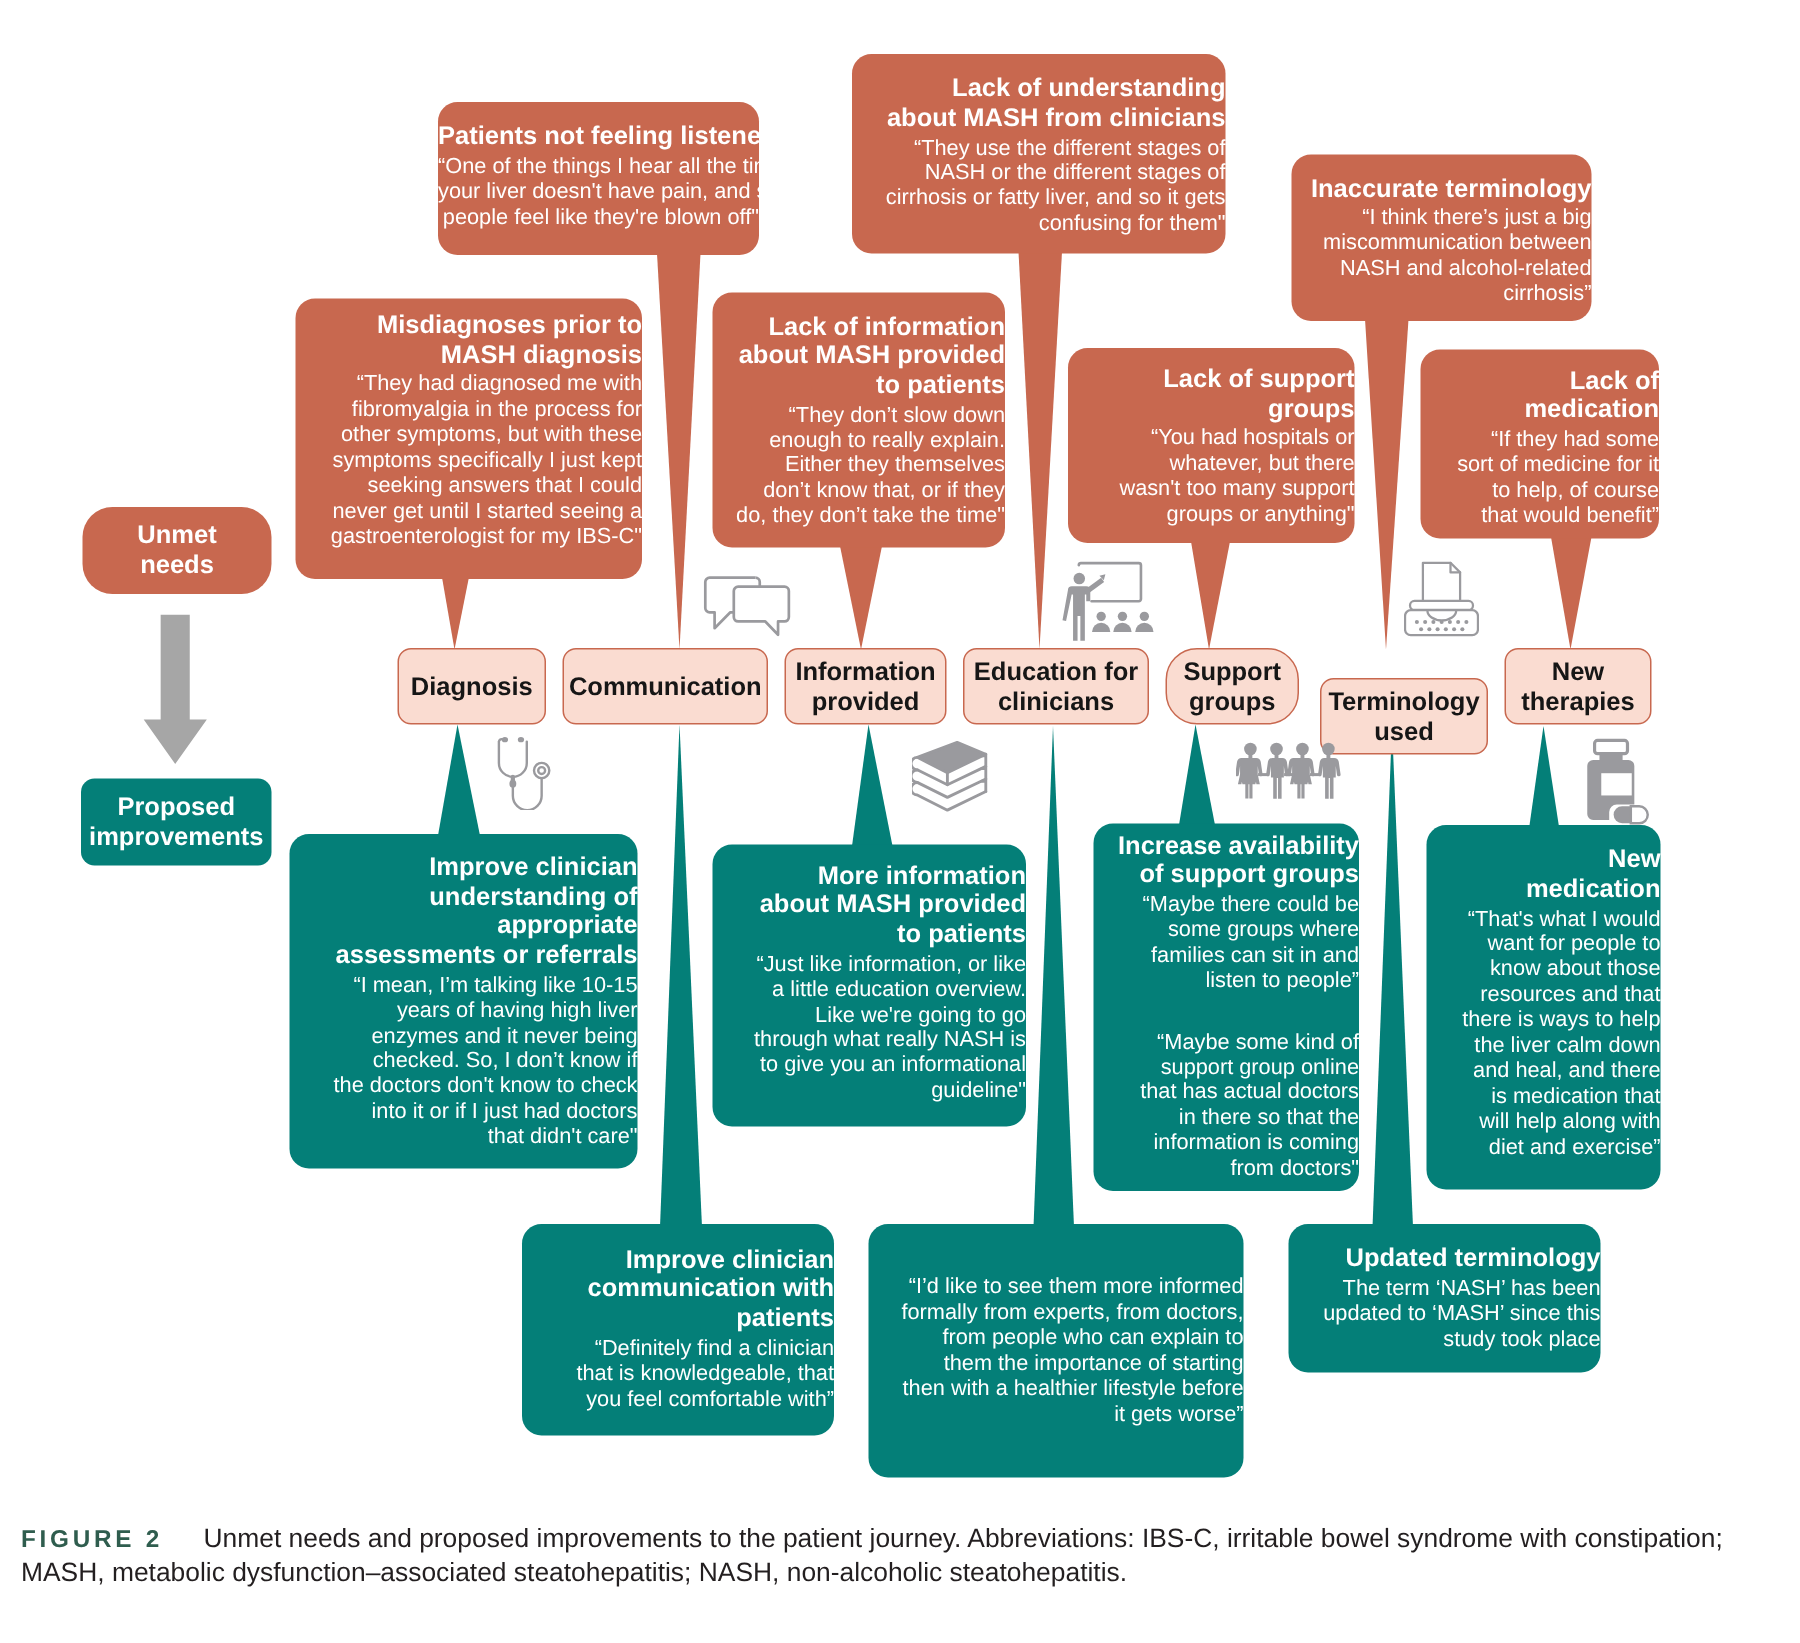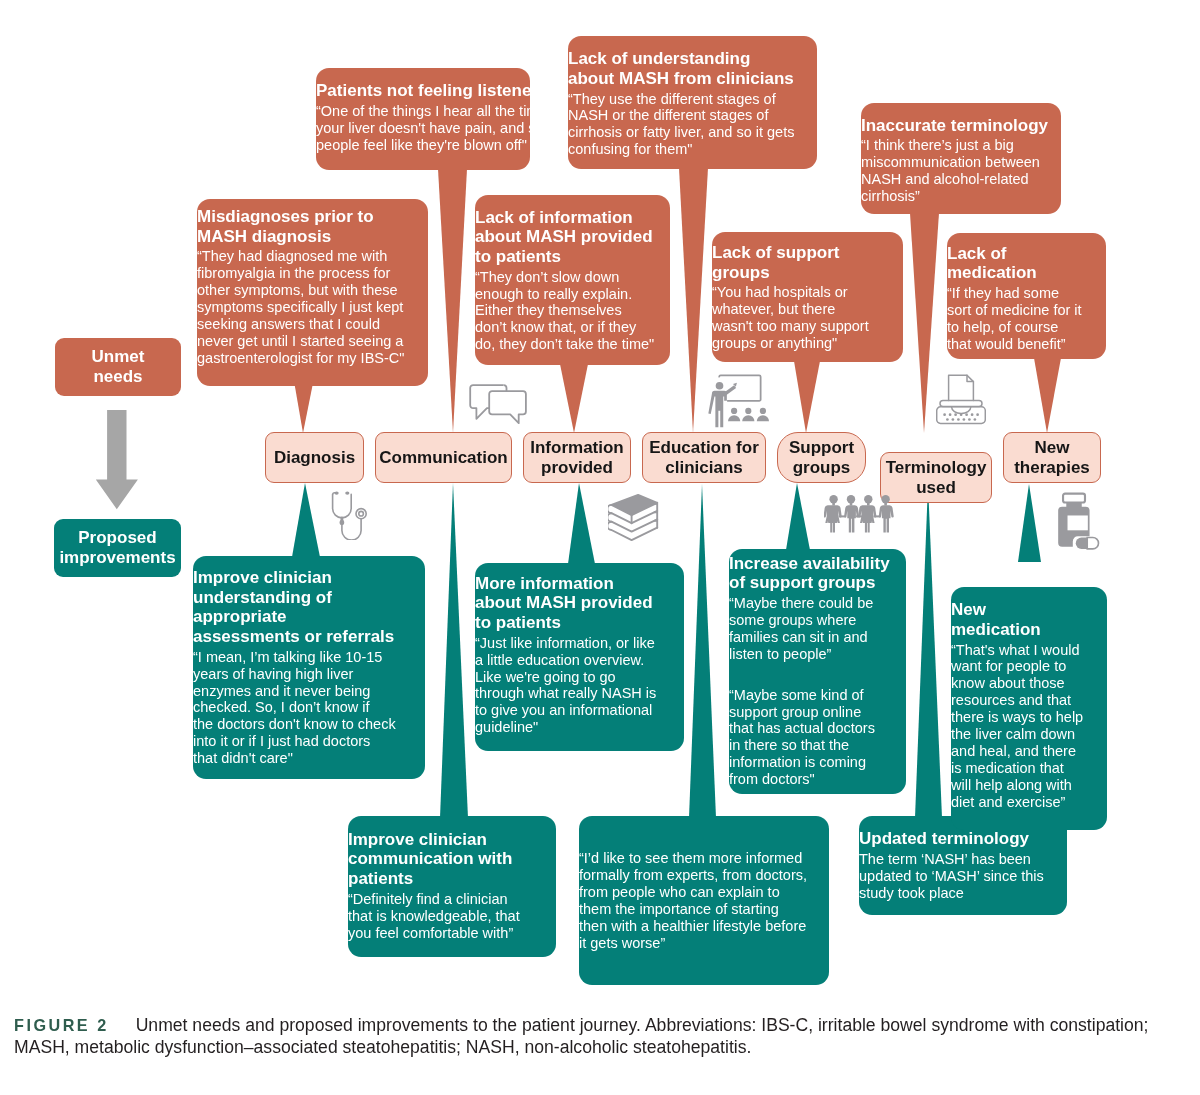--- a/index.html
+++ b/index.html
@@ -1,19 +1,19 @@
 <!DOCTYPE html>
 <html><head>
 <meta charset="utf-8">
 <style>
   html,body{margin:0;padding:0;background:#ffffff;}
   body{width:1200px;height:1095px;font-family:"Liberation Sans",sans-serif;position:relative;overflow:hidden;}
   .stage{position:absolute;left:0;top:0;width:1200px;height:1095px;}
   svg.conn{position:absolute;left:0;top:0;width:1200px;height:1095px;}
-  .bub{position:absolute;box-sizing:border-box;border-radius:13px;color:#ffffff;text-align:left;
+  .bub{position:absolute;box-sizing:border-box;border-radius:13px;color:#ffffff;text-align:right;
        display:flex;flex-direction:column;justify-content:center;white-space:nowrap;overflow:visible;}
   .bub.red{background:#c8684f;}
   .bub.teal{background:#047f78;}
   .bt{font-weight:bold;font-size:17px;line-height:19.7px;display:block;margin-bottom:2px;}
   .bub>span{position:relative;top:var(--dy,0px);}
   .bq{font-size:14.5px;line-height:16.9px;display:block;}
   .cat{position:absolute;box-sizing:border-box;background:#fadcd1;border:1.1px solid #c8684f;border-radius:9px;
        color:#161616;font-weight:bold;font-size:17px;text-align:center;display:flex;align-items:center;
        justify-content:center;line-height:19.3px;}
   .legbox{position:absolute;box-sizing:border-box;border-radius:9px;color:#ffffff;font-weight:bold;font-size:17px;
@@ -39,21 +39,21 @@
 <polygon fill="#047f78" points="579,483 595,564 568,564"></polygon>
 <polygon fill="#047f78" points="702,484 716,818 689,818"></polygon>
 <polygon fill="#047f78" points="797,483 810,550 786,550"></polygon>
 <polygon fill="#047f78" points="928,484 942,818 915,818"></polygon>
 <polygon fill="#047f78" points="1029,484 1041,562 1018,562"></polygon>
 </svg>
 <div class="bub red" style="left:197px;top:199px;width:231px;height:187px;--dy:-5.8px;">
       <span class="bt">Misdiagnoses prior to<br>MASH diagnosis</span>
       <span class="bq">“They had diagnosed me with<br>fibromyalgia in the process for<br>other symptoms, but with these<br>symptoms specifically I just kept<br>seeking answers that I could<br>never get until I started seeing a<br>gastroenterologist for my IBS-C"</span>
     </div>
-<div class="bub red" style="left:292px;top:68px;width:214px;height:102px;margin-left:24px;--dy:-1.4px;">
+<div class="bub red" style="left:292px;top:68px;width:214px;height:102px;--dy:-1.4px;">
       <span class="bt">Patients not feeling listened to</span>
       <span class="bq">“One of the things I hear all the time is<br>your liver doesn't have pain, and so<br>people feel like they're blown off"</span>
     </div>
 <div class="bub red" style="left:568px;top:36px;width:249px;height:133px;--dy:1.2px;">
       <span class="bt">Lack of understanding<br>about MASH from clinicians</span>
       <span class="bq">“They use the different stages of<br>NASH or the different stages of<br>cirrhosis or fatty liver, and so it gets<br>confusing for them"</span>
     </div>
 <div class="bub red" style="left:475px;top:195px;width:195px;height:170px;--dy:0.4px;">
       <span class="bt">Lack of information<br>about MASH provided<br>to patients</span>
       <span class="bq">“They don’t slow down<br>enough to really explain.<br>Either they themselves<br>don’t know that, or if they<br>do, they don’t take the time"</span>
@@ -87,21 +87,21 @@
     </div>
 <div class="bub teal" style="left:729px;top:549px;width:177px;height:245px;--dy:-0.7px;">
       <span class="bt">Increase availability<br>of support groups</span>
       <span class="bq">“Maybe there could be<br>some groups where<br>families can sit in and<br>listen to people”</span>
       <span class="bq" style="margin-top:24px;">“Maybe some kind of<br>support group online<br>that has actual doctors<br>in there so that the<br>information is coming<br>from doctors"</span>
     </div>
 <div class="bub teal" style="left:859px;top:816px;width:208px;height:99px;--dy:0px;">
       <span class="bt">Updated terminology</span>
       <span class="bq">The term ‘NASH’ has been<br>updated to ‘MASH’ since this<br>study took place</span>
     </div>
-<div class="bub teal" style="left:951px;top:587px;width:156px;height:243px;--dy:-3.1px;">
+<div class="bub teal" style="left:951px;top:550px;width:156px;height:243px;--dy:-3.1px;">
       <span class="bt">New<br>medication</span>
       <span class="bq">“That's what I would<br>want for people to<br>know about those<br>resources and that<br>there is ways to help<br>the liver calm down<br>and heal, and there<br>is medication that<br>will help along with<br>diet and exercise”</span>
     </div>
 <div class="cat" style="left:265px;top:432px;width:99px;height:51px;">
       <span>Diagnosis</span>
     </div>
 <div class="cat" style="left:375px;top:432px;width:137px;height:51px;">
       <span>Communication</span>
     </div>
 <div class="cat" style="left:523px;top:432px;width:108px;height:51px;">
@@ -112,21 +112,21 @@
     </div>
 <div class="cat" style="left:777px;top:432px;width:89px;height:51px;border-radius:21px;">
       <span>Support groups</span>
     </div>
 <div class="cat" style="left:880px;top:432px;width:112px;height:51px;margin-top:20px;">
       <span>Terminology used</span>
     </div>
 <div class="cat" style="left:1003px;top:432px;width:98px;height:51px;">
       <span>New therapies</span>
     </div>
-<div class="legbox" style="left:55px;top:338px;width:126px;height:58px;background:#c8684f;">
+<div class="legbox" style="left:55px;top:338px;width:126px;height:58px;background:#c8684f;border-radius:20px;">
       <span>Unmet<br>needs</span>
     </div>
 <div class="legbox" style="left:54px;top:519px;width:127px;height:58px;background:#047f78;">
       <span>Proposed<br>improvements</span>
     </div>
 <svg class="icon" style="left:92px;top:406px;width:52px;height:108px;" viewBox="0 0 52 108">
       <polygon fill="#a6a6a6" points="15.1,3.9 34.5,3.9 34.5,73.6 45.9,73.6 24.8,103.3 3.8,73.6 15.1,73.6"></polygon>
     </svg>
 <svg class="icon" style="left:468px;top:383px;width:60px;height:43px;" viewBox="0 0 60 43" fill="none" stroke="#9a9a9e" stroke-width="1.8" stroke-linejoin="round" stroke-linecap="butt">
 <path d="M35.6 2.1 H5.1 a2.9 2.9 0 0 0 -2.9 2.9 V22.3 a2.9 2.9 0 0 0 2.9 2.9 H8.4 V35.8 L18.9 25.2 H21.2" fill="#ffffff"></path>

